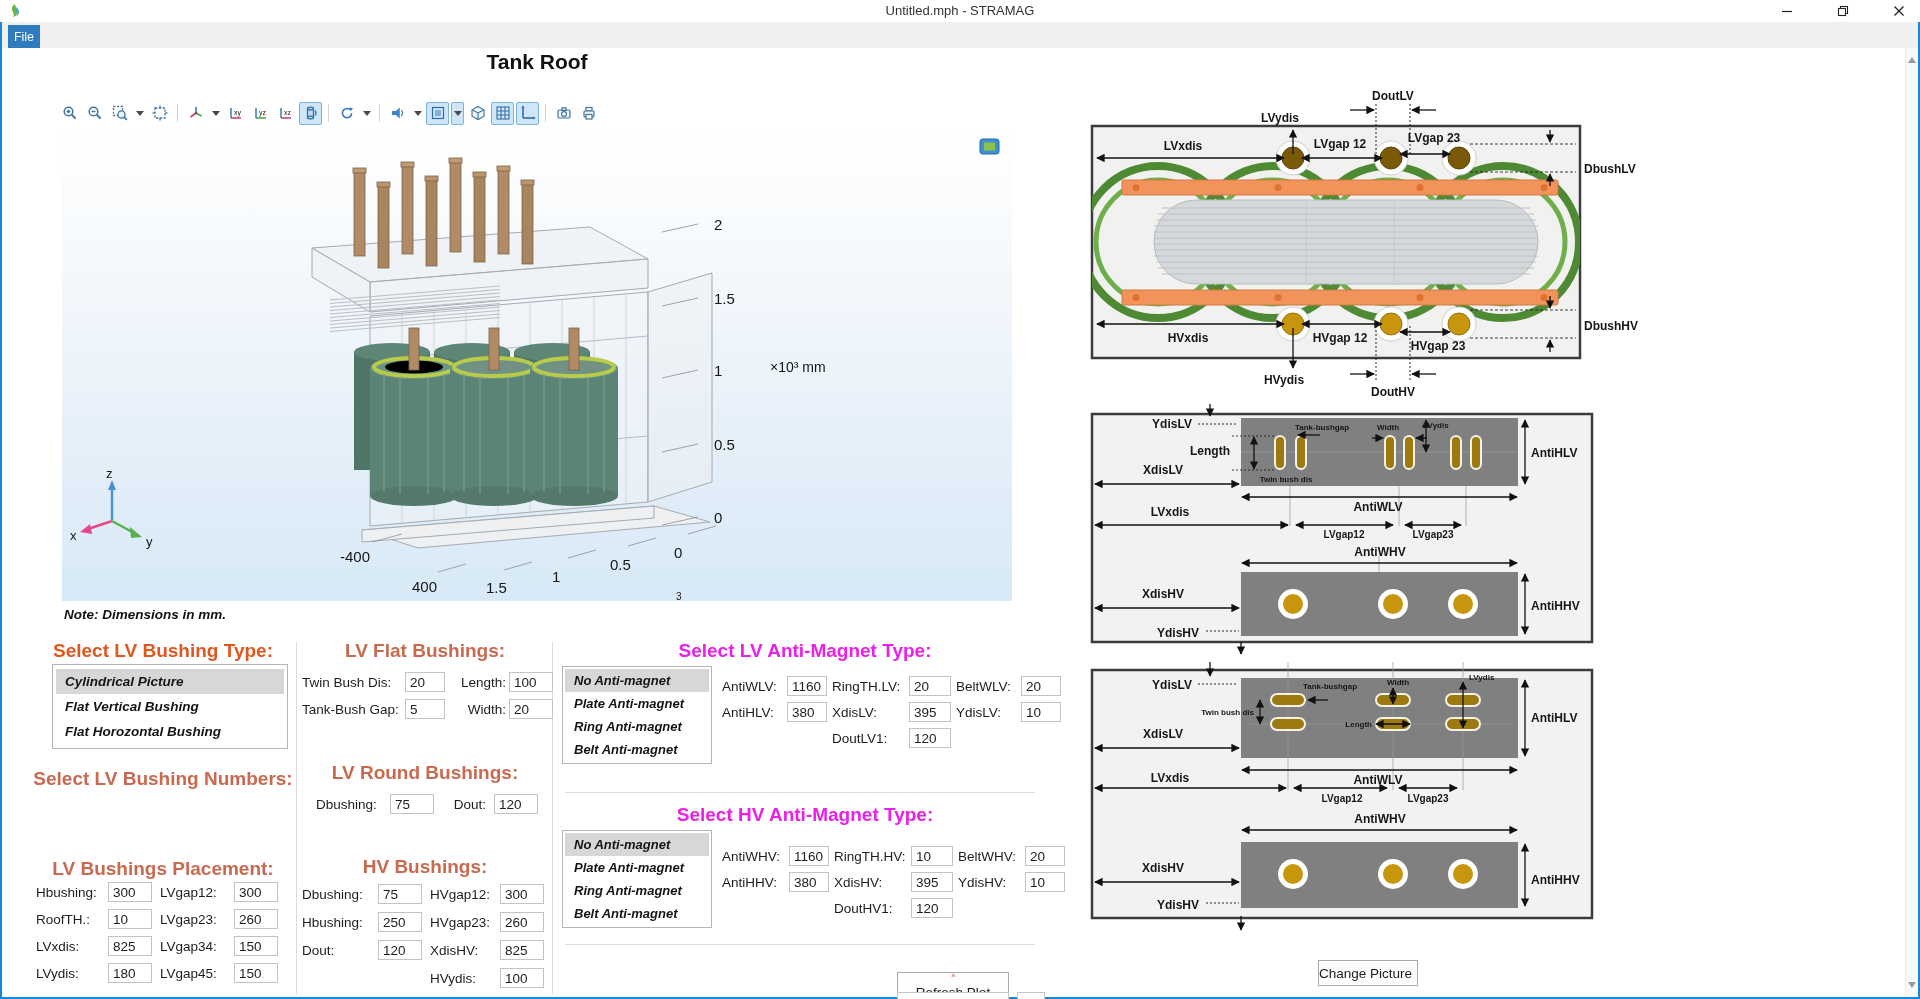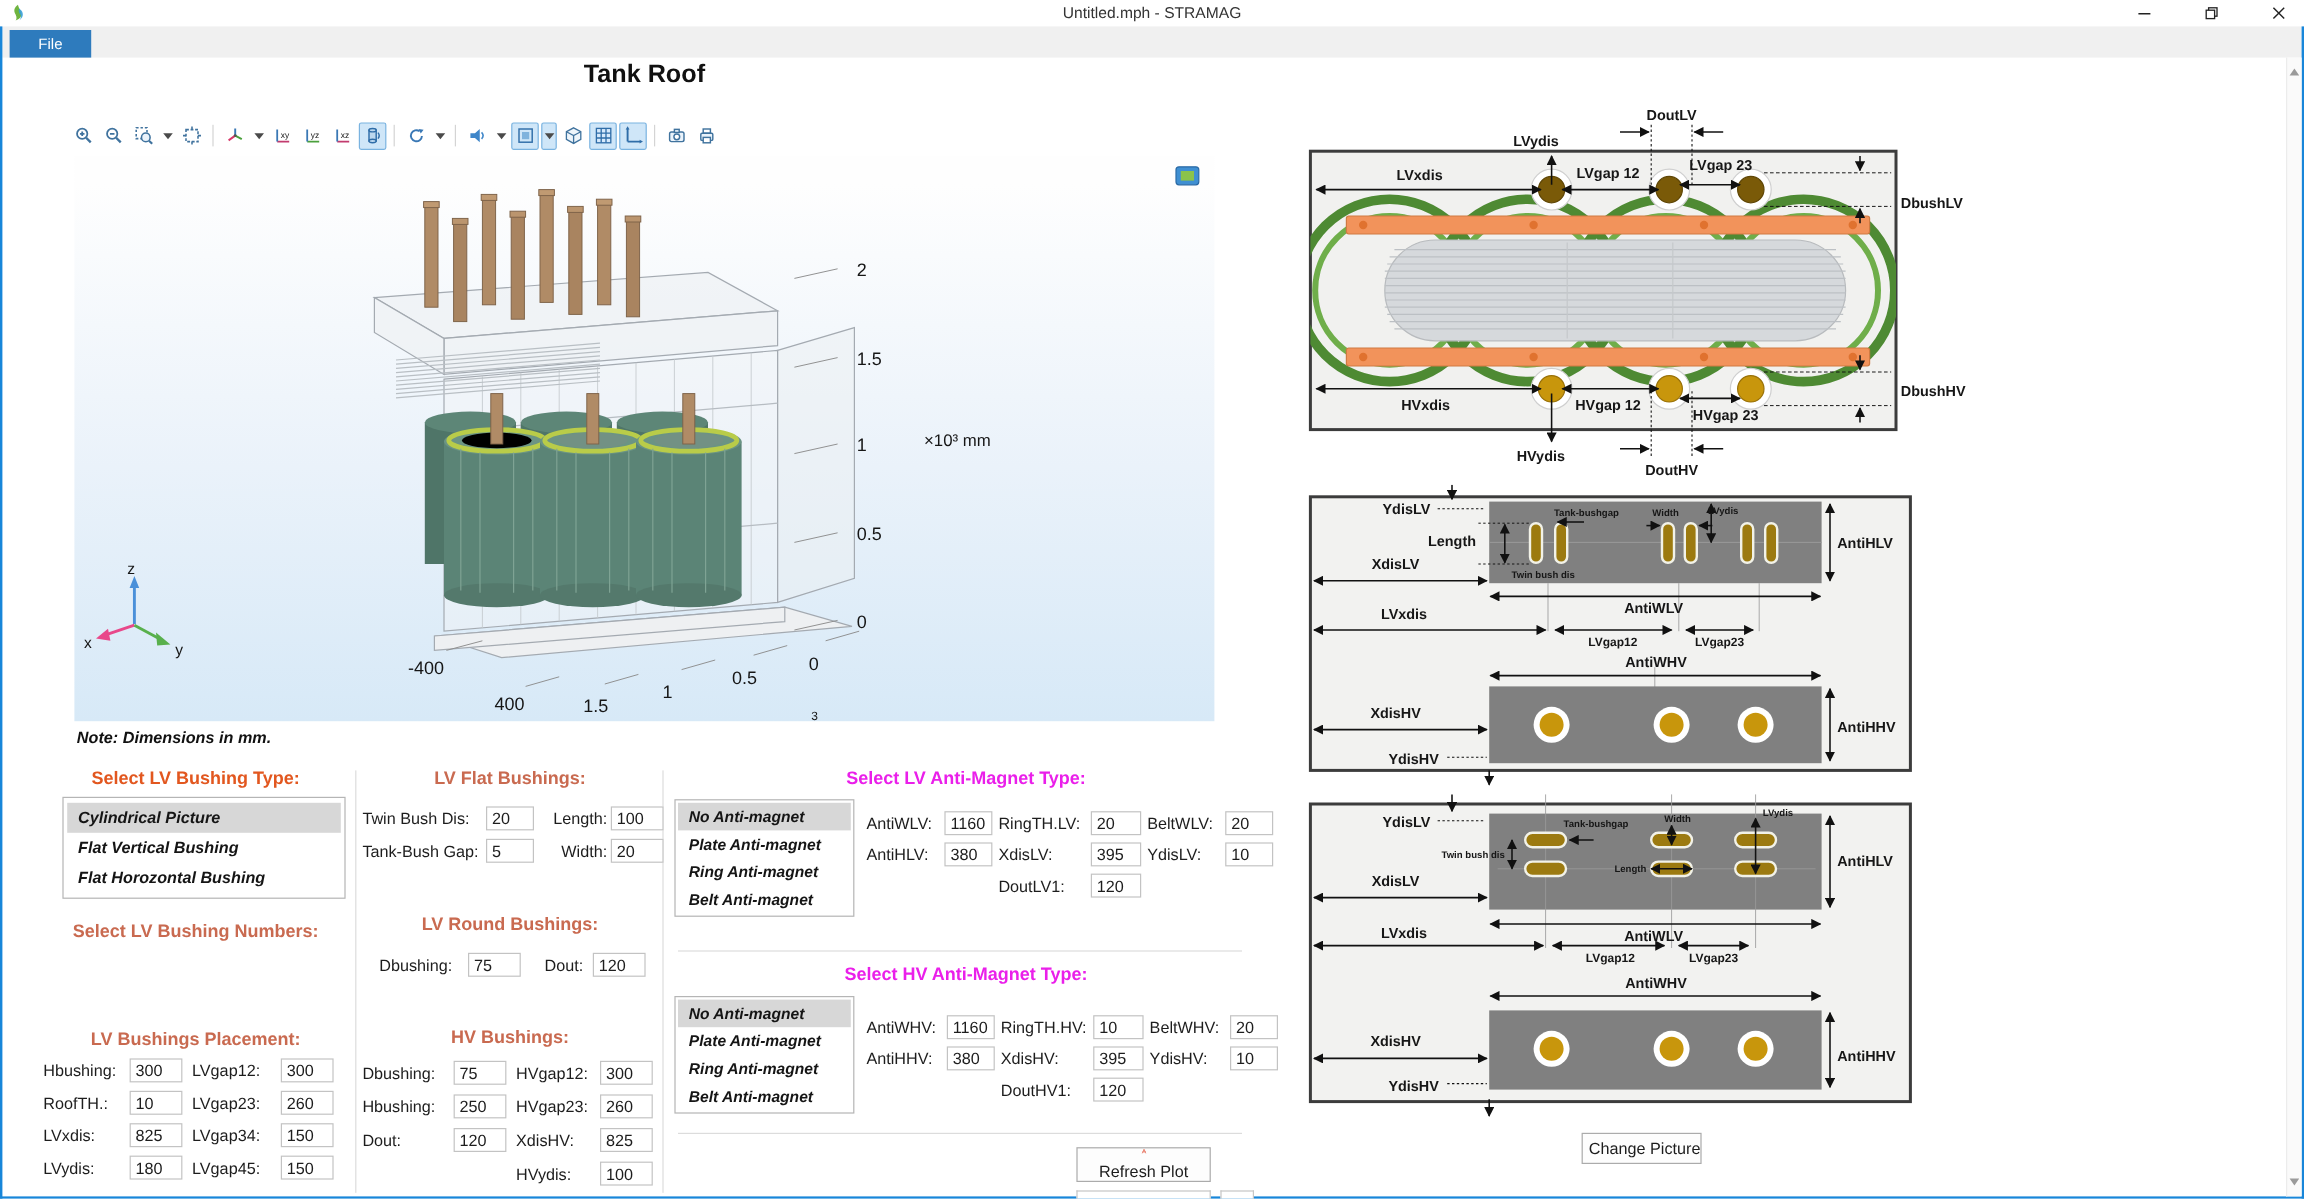--- a/index.html
+++ b/index.html
@@ -8,21 +8,21 @@
   .app { position:relative; width:1920px; height:999px; background:#fff; }
 
   
   .titlebar { position:absolute; left:0; top:0; width:1920px; height:22px; background:#fff; }
   .titlebar .title { position:absolute; left:0; right:0; top:3px; text-align:center;
                      font-size:13px; color:#333; }
   .app-icon { position:absolute; left:8px; top:3px; }
   .win-controls { position:absolute; right:8px; top:0; height:22px; display:flex; gap:30px; align-items:center; }
   .win-btn { width:26px; height:20px; display:flex; align-items:center; justify-content:center; cursor:default; }
   .menustrip { position:absolute; left:2px; top:22px; width:1916px; height:26px; background:#f0f0f0; }
-  .file-tab { position:absolute; left:6px; top:3px; width:68px; height:23px; background:#2e7bbd;
+  .file-tab { position:absolute; left:6px; top:3px; width:32px; height:23px; background:#2e7bbd;
               color:#fff; font-size:12.5px; display:flex; align-items:center; justify-content:center; }
   .content-frame { position:absolute; left:0; top:22px; width:1920px; height:977px;
                    border-left:2px solid #1886d9; border-right:2px solid #1886d9; border-bottom:2px solid #1886d9; }
 
   
   .gtitle { position:absolute; left:62px; top:50px; width:950px; text-align:center;
             font-size:21px; font-weight:bold; color:#111; }
   .toolbar { position:absolute; left:58px; top:100px; height:26px; display:flex; align-items:center; gap:2px; }
   .tb { width:23px; height:23px; border:1px solid transparent; background:transparent;
         display:flex; align-items:center; justify-content:center; padding:0; }
@@ -33,34 +33,34 @@
   .caret-shape { width:0; height:0; border-left:4px solid transparent; border-right:4px solid transparent;
                  border-top:5px solid #4a4a4a; }
   .tsep { width:1px; height:18px; background:#d4d4d4; margin:0 4px; }
   .canvas { position:absolute; left:62px; top:130px; width:950px; height:471px;
             background:linear-gradient(#fefefe 5%, #eaf2fa 55%, #d7e9f7 100%); }
   .note { position:absolute; left:64px; top:607px; font-size:13.5px; font-weight:bold; font-style:italic; color:#111; }
 
   
   .vsep { position:absolute; width:1px; background:#dcdcdc; }
   .hsep { position:absolute; height:1px; background:#dcdcdc; }
-  .sec-h { position:absolute; font-weight:bold; font-size:15px; text-align:center; }
+  .sec-h { position:absolute; font-weight:bold; font-size:19px; text-align:center; }
   .h-or { color:#e2571f; }
   .h-sa { color:#c96a50; }
   .h-mg { color:#ea1fea; }
   .lb { position:absolute; background:#fff; border:1px solid #b5b5b5; padding:4px 3px; }
   .lb-i { height:25px; line-height:25px; padding:0 9px; font-weight:bold; font-size:13.5px; color:#151515; }
   .lb-i.it { font-style:italic; }
   .lb-i.sel { background:#d7d7d7; }
   .fgrid { position:absolute; display:grid; align-items:center; }
   .flab { font-size:13.5px; color:#1d1d1d; white-space:nowrap; }
   input.val { height:20px; border:1px solid #c3c3c3; background:#fff; font-family:"Liberation Sans",sans-serif;
               font-size:13.5px; color:#1d1d1d; padding:0 4px; width:44px; }
   .btn { position:absolute; background:#fdfdfd; border:1px solid #ababab; display:flex; align-items:center;
-         justify-content:flex-end; gap:7px; font-size:13.5px; color:#1d1d1d; }
+         justify-content:flex-start; gap:7px; font-size:13.5px; color:#1d1d1d;margin-top:16px; }
   .cutbox { position:absolute; background:#fff; border:1px solid #c6c6c6; border-bottom:none; }
 
   
   .diag { position:absolute; }
   svg text { font-family:"Liberation Sans", sans-serif; fill:#161616; }
   .dl { font-size:12px; font-weight:bold; }
   .ds { font-size:8px; font-weight:bold; }
   .dm { font-size:10px; font-weight:bold; }
 
   

